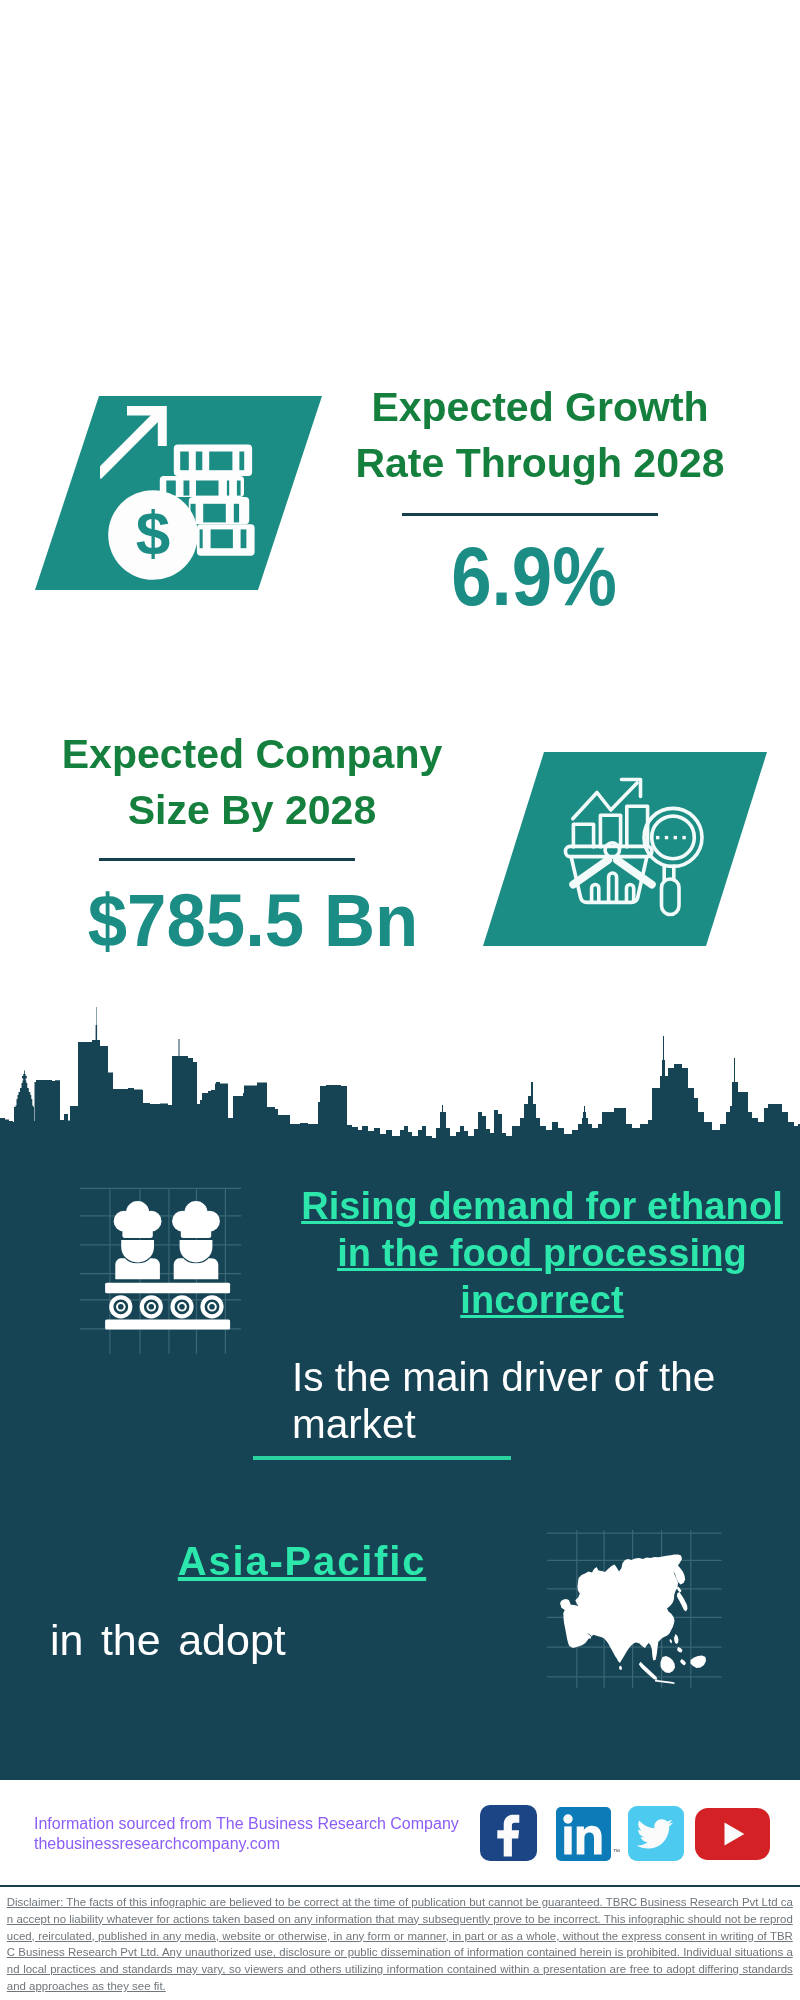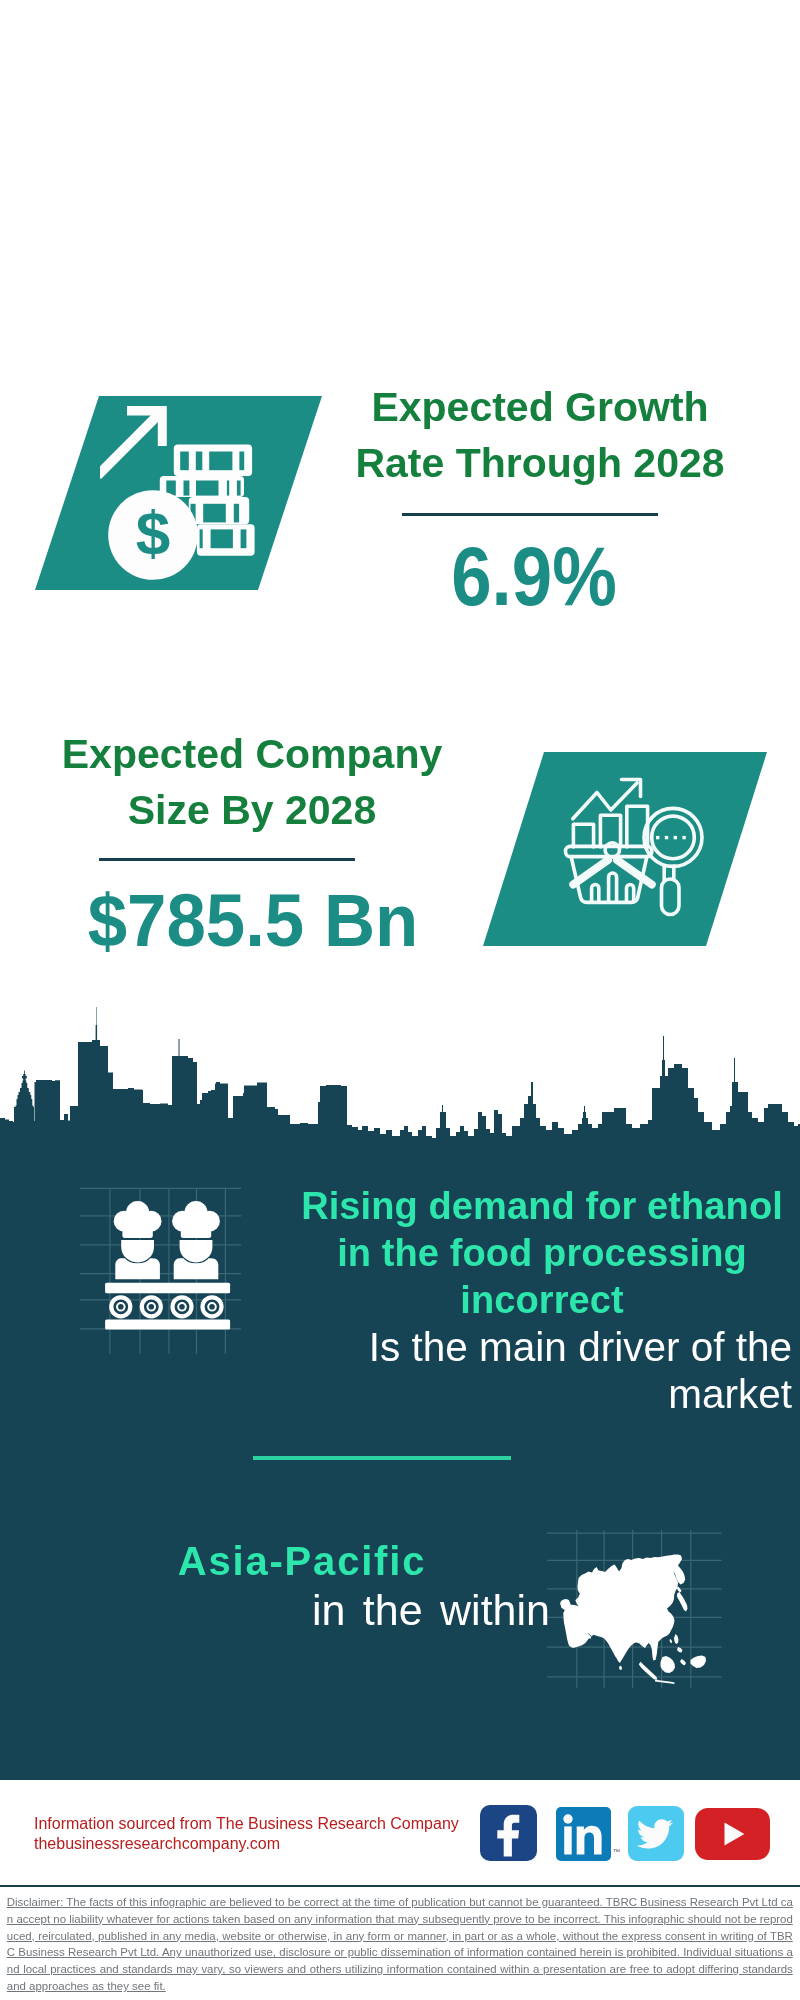--- a/index.html
+++ b/index.html
@@ -16,26 +16,26 @@
   
   .para{position:absolute;background:#1c8d84;}
   .stat-head{position:absolute;color:#15803d;font-weight:bold;font-size:41px;line-height:55.5px;text-align:center;}
   .rule{position:absolute;height:3px;background:#17404f;}
   .stat-val{position:absolute;color:#1c8d84;font-weight:bold;font-size:83px;line-height:83px;text-align:center;white-space:nowrap;}
 
   
   .dark{position:absolute;left:0;top:1144px;width:800px;height:636px;background:#174455;}
   .skyline{position:absolute;left:0;top:1000px;width:800px;height:150px;display:block;}
   .drv-head{position:absolute;color:#2ce6ab;font-weight:bold;font-size:38px;line-height:47px;text-align:center;
-      letter-spacing:0.1px;}
-  .drv-sub{position:absolute;color:#fff;font-size:40.5px;line-height:47px;text-align:right;}
+      letter-spacing:0.1px;text-decoration:underline;}
+  .drv-sub{position:absolute;color:#fff;font-size:40.5px;line-height:47px;text-align:left;margin-top:30px;}
   .mint-rule{position:absolute;height:4px;background:#2ad3a0;}
 
   
-  .src-text{position:absolute;color:#b91c1c;font-size:16px;line-height:20px;white-space:nowrap;}
+  .src-text{position:absolute;color:#8b5cf6;font-size:16px;line-height:20px;white-space:nowrap;}
   .soc{position:absolute;width:62px;height:62px;border-radius:12px;}
   .hairline{position:absolute;left:0;width:800px;height:2px;background:#17414f;}
   .disclaimer{position:absolute;left:6.8px;top:1894px;width:786px;color:#70767b;font-size:11.45px;
       line-height:16.8px;text-align:justify;word-break:break-all;text-decoration:underline;}
 </style>
 </head>
 <body>
 
 <div class="page">
 
@@ -208,21 +208,21 @@
             <line x1="2.1" y1="151.8" x2="176.7" y2="151.8"></line>
 </g>
 <g fill="#ffffff">
 <path d="M33.0 57.0 L33.6 53.0 L36.5 50.0 L40.0 48.5 L43.5 46.5 L47.0 47.5 L49.0 44.0 L51.5 42.0 L53.5 45.5 L57.0 46.0 L60.0 47.0 L63.0 44.0 L66.5 41.0 L69.5 39.5 L72.0 43.0 L74.0 46.5 L76.5 43.0 L77.5 38.0 L80.0 35.0 L83.0 34.0 L86.5 35.0 L90.0 33.5 L94.0 33.0 L98.0 34.0 L101.5 32.5 L105.5 33.0 L109.5 32.0 L113.5 32.2 L117.5 31.4 L121.5 30.8 L125.5 30.2 L129.5 29.6 L133.0 29.4 L136.0 30.4 L137.0 34.0 L135.0 37.5 L133.0 40.5 L135.5 43.5 L137.8 46.5 L139.5 50.5 L140.2 54.5 L138.5 58.0 L135.5 59.5 L133.0 57.0 L131.5 53.0 L130.0 49.0 L128.2 46.0 L129.5 49.5 L131.5 53.5 L133.0 58.0 L132.5 62.5 L130.5 66.0 L129.2 70.0 L129.0 74.0 L127.5 78.0 L125.0 81.0 L122.0 83.5 L123.5 86.5 L126.5 89.0 L128.5 92.0 L129.5 95.5 L128.8 99.0 L127.8 102.0 L126.2 105.0 L125.0 107.5 L123.5 109.5 L121.8 110.8 L119.0 112.0 L116.2 113.8 L114.8 115.5 L113.2 117.0 L113.0 119.5 L112.6 122.0 L112.2 125.5 L111.8 129.0 L111.2 132.0 L110.6 134.8 L108.4 135.4 L107.6 132.6 L107.2 129.2 L107.0 125.6 L106.4 122.6 L105.4 120.0 L103.6 118.0 L101.6 120.4 L100.0 123.0 L98.4 122.0 L96.2 120.2 L94.4 118.6 L92.4 117.8 L90.6 117.4 L88.6 118.4 L86.8 120.0 L84.8 122.0 L82.0 126.0 L80.0 129.5 L78.2 132.5 L76.4 135.5 L74.8 138.0 L73.0 136.0 L71.8 133.5 L70.6 132.0 L68.8 128.8 L66.8 125.0 L65.0 121.8 L63.2 118.6 L61.4 116.0 L59.4 113.8 L57.4 112.4 L55.0 111.8 L53.0 111.2 L50.8 110.4 L48.2 109.8 L46.6 111.8 L46.0 110.5 L43.0 108.3 L39.5 106.0 L36.3 100.0 L34.0 93.5 L35.5 95.5 L38.0 100.5 L40.0 104.5 L43.0 108.8 L45.8 111.2 L46.2 113.6 L43.8 113.5 L40.4 118.0 L37.0 120.3 L32.5 121.8 L28.0 122.9 L24.3 121.0 L23.1 118.0 L22.0 113.5 L20.9 107.5 L20.1 103.0 L19.0 97.8 L18.6 94.0 L18.3 88.0 L19.8 85.0 L16.4 82.8 L15.1 78.6 L16.0 76.0 L18.5 74.5 L21.5 74.0 L24.0 75.2 L25.8 79.8 L29.5 80.1 L33.3 81.3 L31.8 78.6 L30.3 75.3 L33.3 72.3 L34.8 68.5 L32.9 65.5 L32.5 61.5Z"></path>
 <path d="M134.5 67.0 L136.0 69.5 L137.5 71.5 L139.0 74.0 L140.5 77.0 L142.0 80.0 L142.5 83.5 L141.0 86.5 L139.0 85.0 L137.5 82.0 L136.0 79.0 L134.5 76.0 L133.0 73.5 L131.8 71.0 L132.5 68.0Z M133.0 61.5 L135.0 63.5 L136.5 66.0 L135.0 67.5 L133.0 65.5 L131.8 63.0Z M117.5 132.0 L121.0 131.0 L124.5 132.5 L127.5 135.0 L129.5 138.5 L130.0 142.5 L128.0 146.0 L124.5 148.0 L120.5 147.5 L117.5 145.0 L115.5 141.5 L115.5 137.0Z M95.6 136.8 L98.5 139.8 L101.8 142.8 L105.0 145.8 L108.2 148.8 L111.4 151.8 L112.4 154.8 L108.8 154.2 L105.4 151.2 L102.0 148.2 L98.8 145.2 L95.8 142.2 L93.8 139.2Z M110.0 154.8 L114.0 155.3 L118.0 155.8 L122.0 156.3 L126.0 156.8 L129.5 157.4 L129.5 159.0 L126.0 158.5 L122.0 158.0 L118.0 157.5 L114.0 157.0 L110.0 156.5Z M145.5 135.0 L149.0 132.5 L153.0 131.0 L157.0 130.5 L160.5 132.0 L161.0 136.0 L159.0 140.0 L155.5 142.5 L151.5 143.0 L148.0 141.0 L145.5 138.5Z M130.5 109.0 L132.5 111.0 L133.5 114.5 L133.0 118.0 L131.0 119.0 L129.5 116.5 L129.0 113.0Z M133.0 122.0 L135.5 123.0 L137.5 125.0 L136.5 127.5 L134.0 127.0 L132.0 125.0Z M136.5 134.0 L139.0 135.5 L141.0 138.0 L139.5 140.5 L137.0 139.0 L135.0 136.5Z M75.5 140.5 L77.0 142.5 L76.5 145.0 L74.5 144.5 L74.0 142.0Z M125.5 114.0 L127.0 116.0 L126.5 118.5 L125.0 117.0 L124.5 115.0Z"></path>
 </g>
 </svg>
     </div>
     <div class="drv-head" style="left:52px;top:1538px;width:500px;font-size:40px;letter-spacing:1.8px;">Asia-Pacific</div>
     <div class="drv-sub" style="left:50px;top:1587px;width:500px;font-size:43px;line-height:47px;word-spacing:5.5px;">
-      <div>in the within</div>
+      <div>in the adopt</div>
     </div>
   </div>
 
   <div>
     <div class="src-text" style="left:34px;top:1814px;">Information sourced from The Business Research Company</div>
     <div class="src-text" style="left:34px;top:1834px;">thebusinessresearchcompany.com</div>
 <div class="soc" style="left:480px;top:1805px;width:57px;height:56px;background:#1b4584;border-radius:10px;">
   <svg viewBox="0 0 57 56" width="57" height="56">
           <path d="M23.7 51.5 V33.5 h-6.4 v-8.3 h6.4 v-5.6 c0 -6.4 3.9 -9.9 9.6 -9.9 h6.0 v8.0 h-4.6 c-2.0 0 -2.8 0.9 -2.8 2.8 v4.7 h7.2 l-0.9 8.3 h-6.3 V51.5 z" fill="#fbfbfb"></path>
         </svg>

